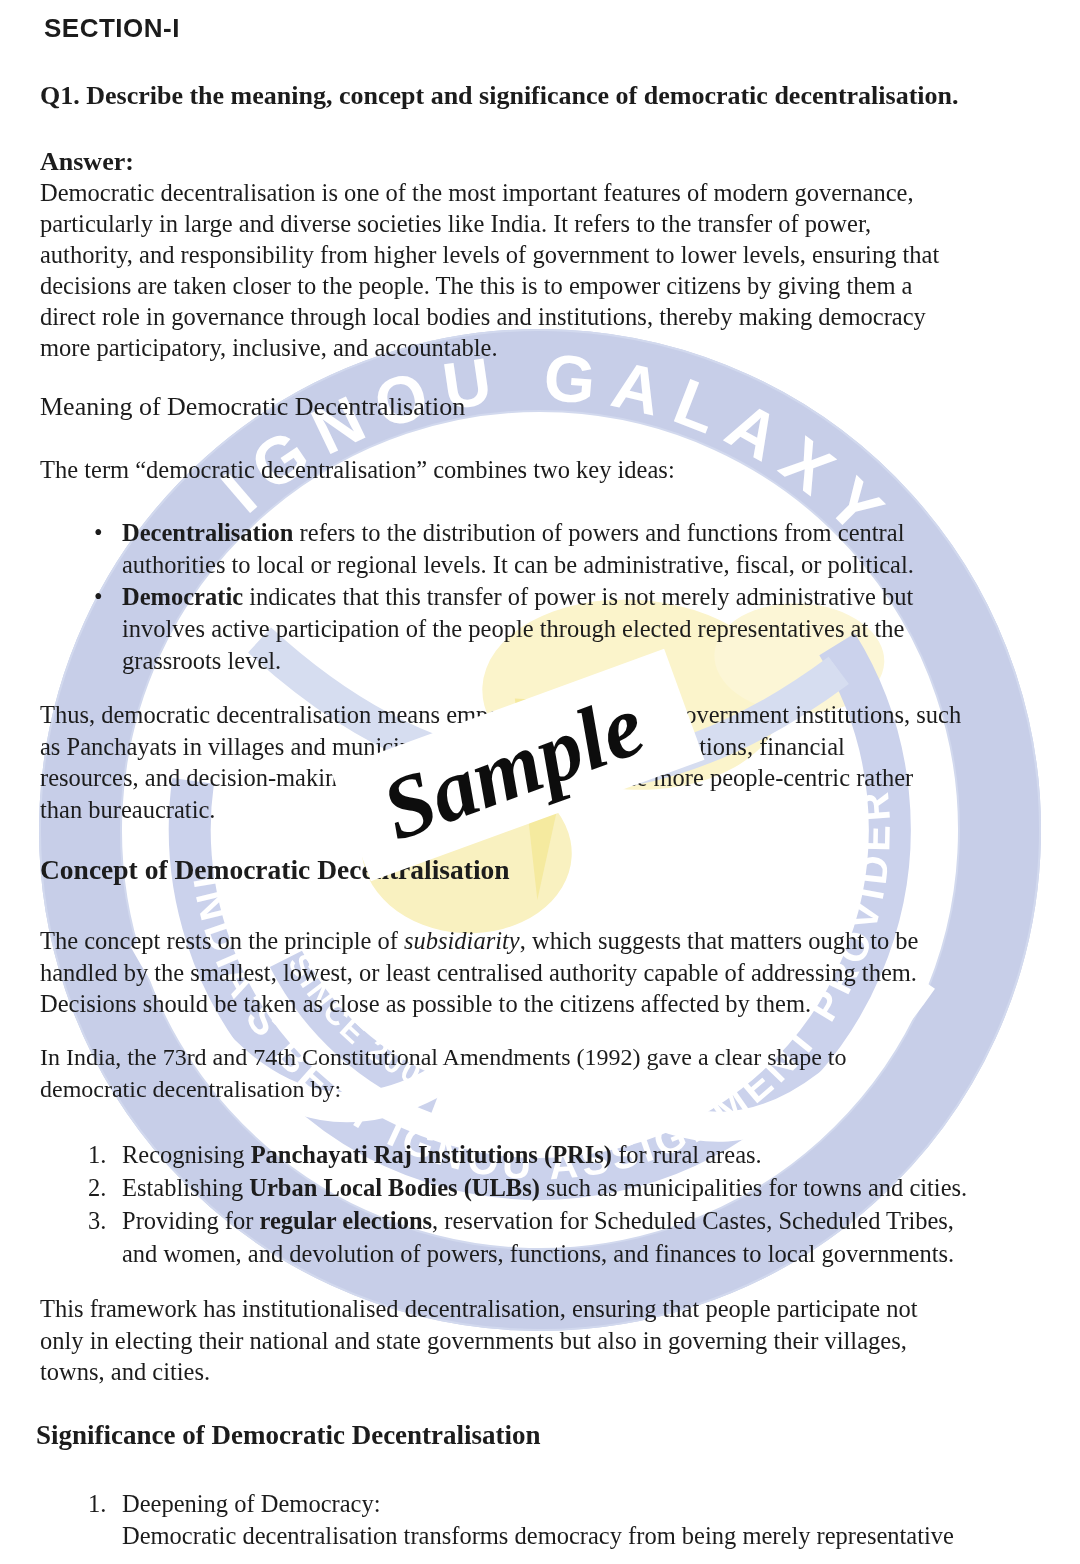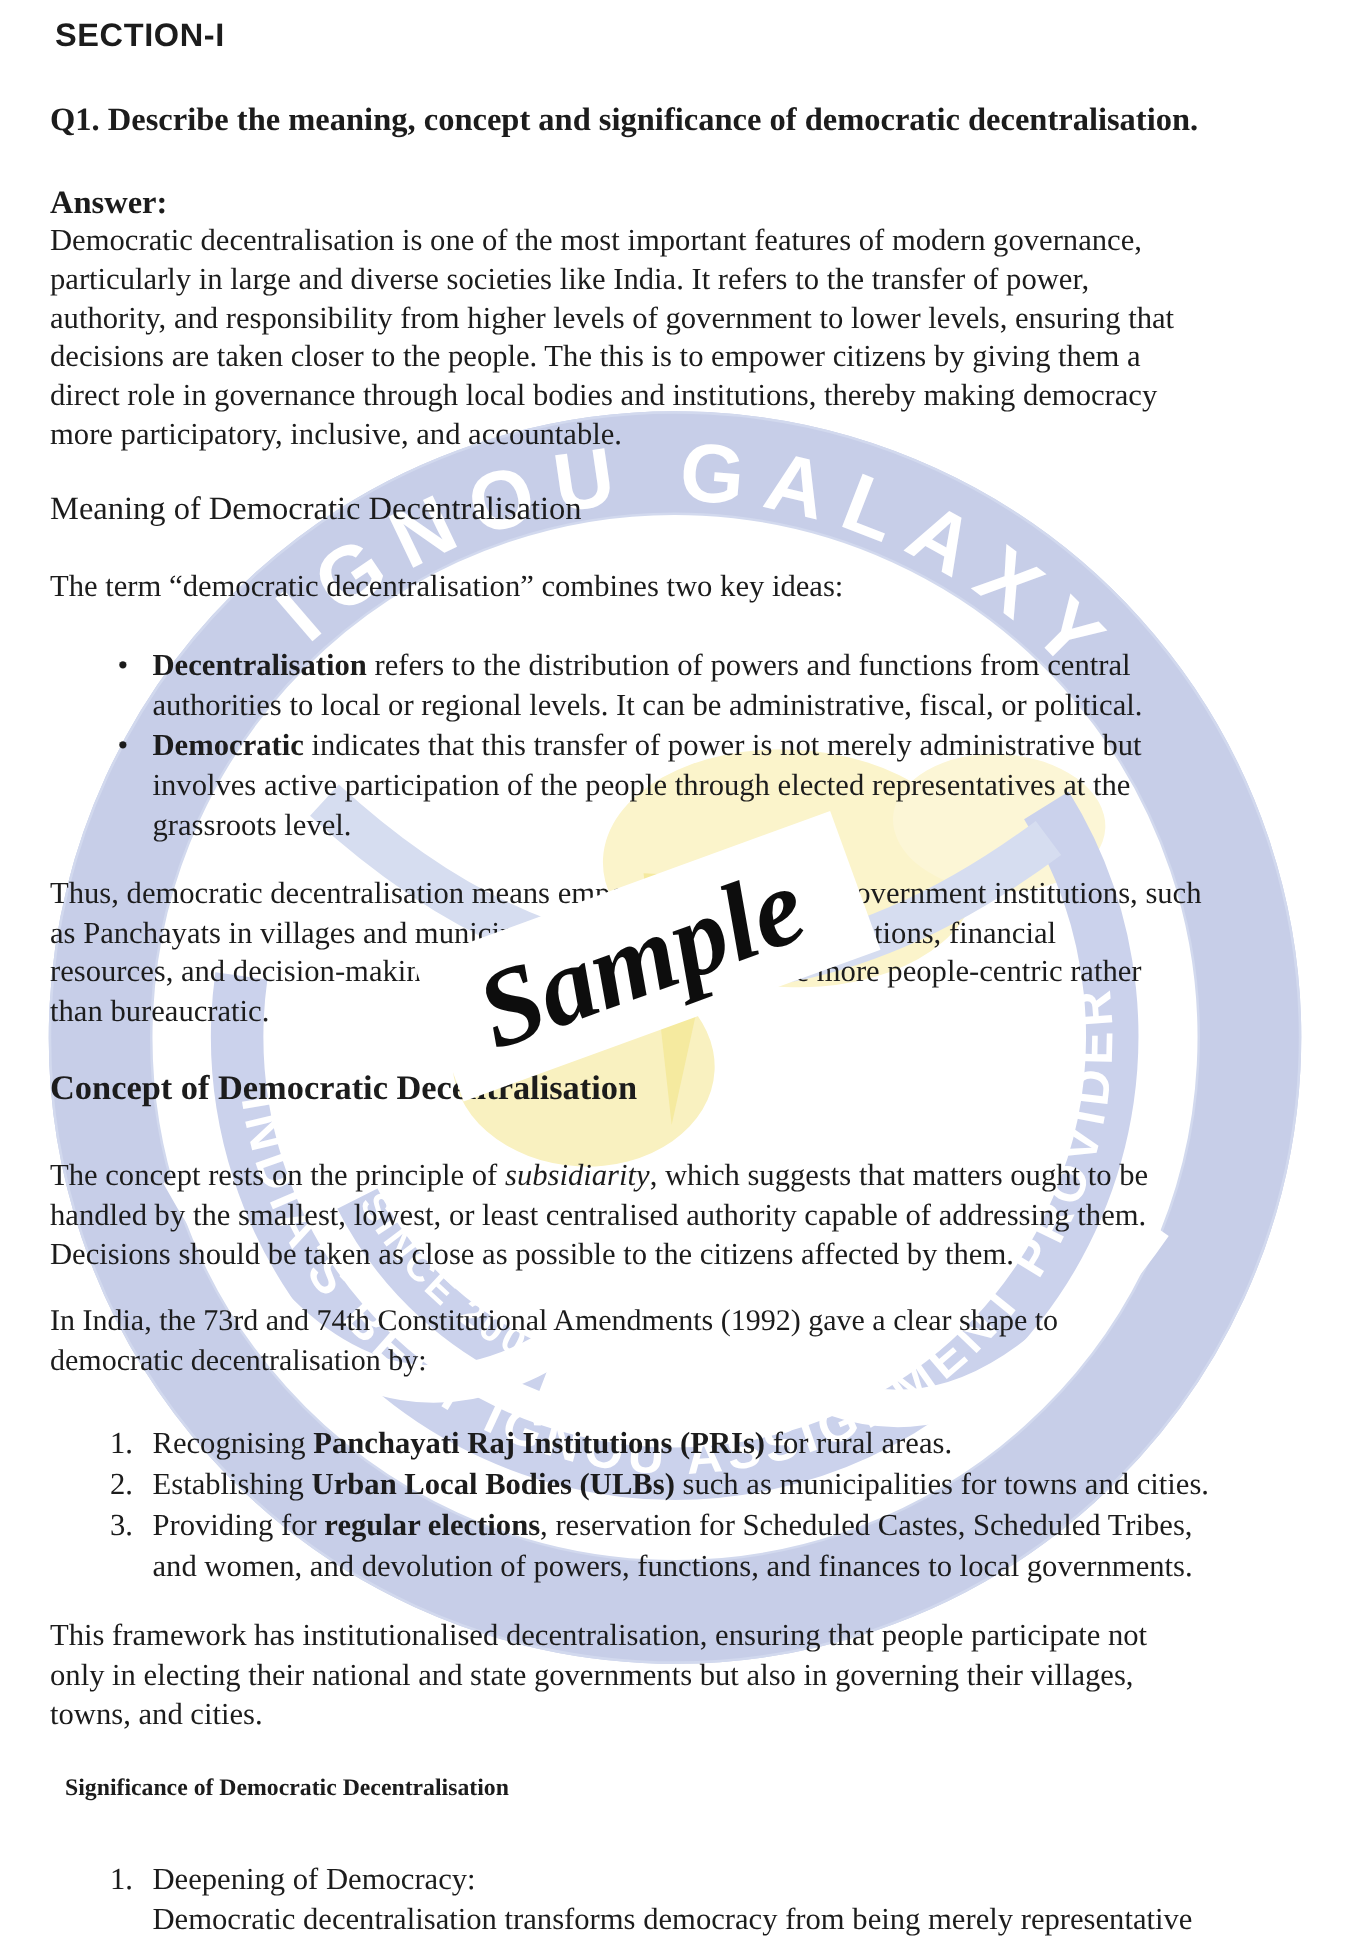--- a/index.html
+++ b/index.html
@@ -25,21 +25,21 @@
   .intro{left:40px;top:177px;font-size:24.5px;line-height:31px;}
   .meaning-heading{left:40px;top:392px;font-size:26px;font-weight:normal;white-space:nowrap;}
   .meaning-lead{left:40px;top:456px;font-size:24.5px;white-space:nowrap;}
   .bullets{left:88px;top:517px;font-size:24.5px;line-height:32px;}
   .thus{left:40px;top:699px;font-size:24.5px;line-height:31.5px;}
   .concept-heading{left:40px;top:854px;font-size:27.5px;font-weight:bold;white-space:nowrap;}
   .concept{left:40px;top:925px;font-size:24.5px;line-height:31.5px;}
   .india{left:40px;top:1042px;font-size:24px;line-height:31.5px;}
   .amendments{left:88px;top:1138px;font-size:24.5px;line-height:33px;}
   .framework{left:40px;top:1293px;font-size:24.5px;line-height:31.5px;}
-  .significance-heading{left:52px;top:1420px;font-size:19px;font-weight:bold;white-space:nowrap;}
+  .significance-heading{left:36px;top:1420px;font-size:27px;font-weight:bold;white-space:nowrap;}
   .sig-list{left:88px;top:1488px;font-size:24.5px;line-height:32px;}
 
   .item{position:relative;padding-left:34px;}
   .marker{position:absolute;left:0;top:0;width:30px;}
   .bullet-marker{left:6px;}
 
   .stamp{
     position:absolute;left:340px;top:706px;z-index:5;
     background:#ffffff;
     color:#0d0d0d;

